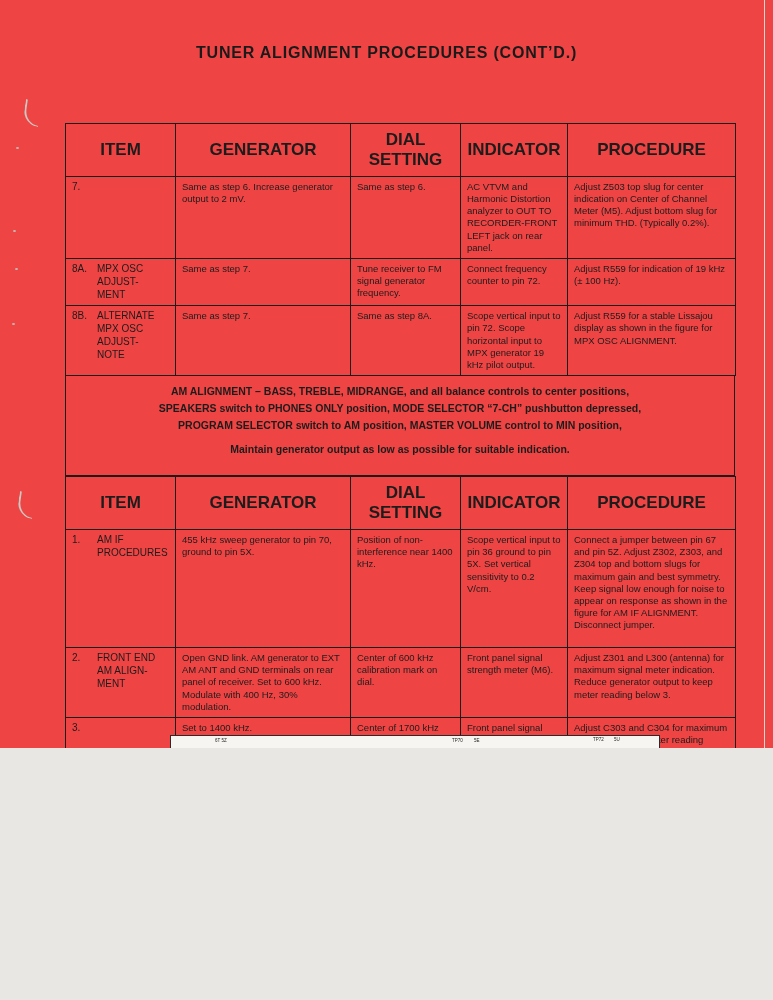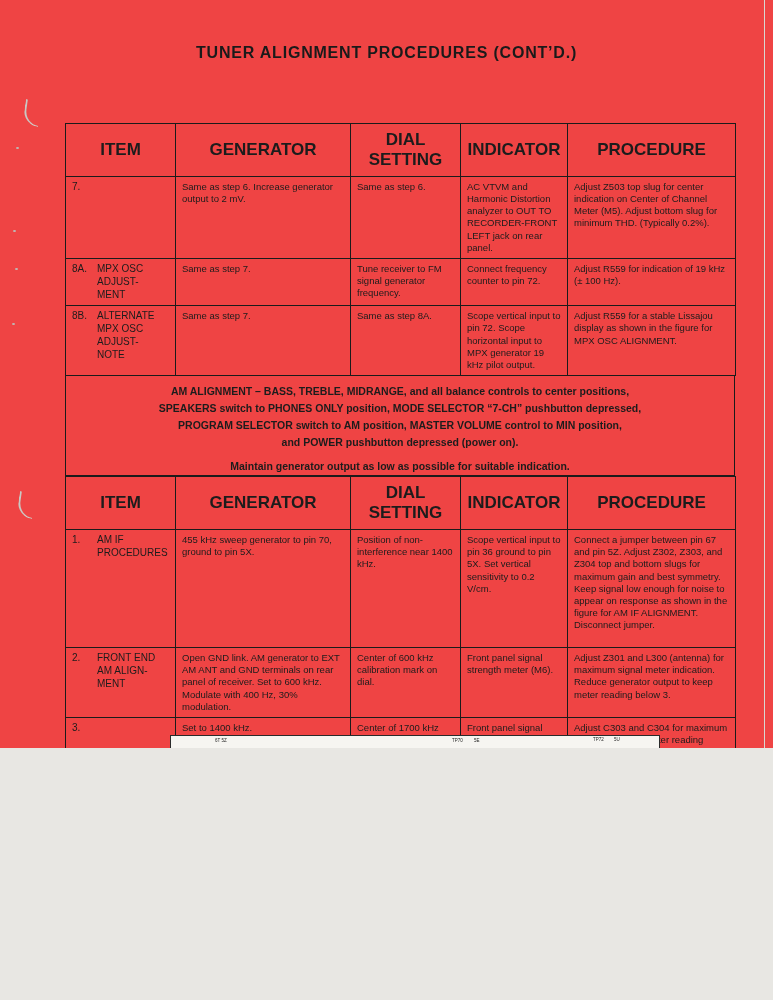--- a/index.html
+++ b/index.html
@@ -159,21 +159,20 @@
           <td>Scope vertical input to pin 72.  Scope horizontal input to MPX generator 19 kHz pilot output.</td>
           <td>Adjust R559 for a stable Lissajou display as shown in the figure for MPX OSC ALIGNMENT.</td>
         </tr>
       </tbody>
     </table>
 
     <div class="am-block">
       <div>AM ALIGNMENT – BASS, TREBLE, MIDRANGE, and all balance controls to center positions,</div>
       <div>SPEAKERS switch to PHONES ONLY position, MODE SELECTOR “7-CH” pushbutton depressed,</div>
       <div>PROGRAM SELECTOR switch to AM position, MASTER VOLUME control to MIN position,</div>
-      <div>and POWER pushbutton depressed (power on).</div>
       <div class="am-note">Maintain generator output as low as possible for suitable indication.</div>
     </div>
 
     <table>
       <colgroup>
         <col class="col-item">
           <col class="col-gen">
           <col class="col-dial">
           <col class="col-ind">
           <col class="col-proc">

